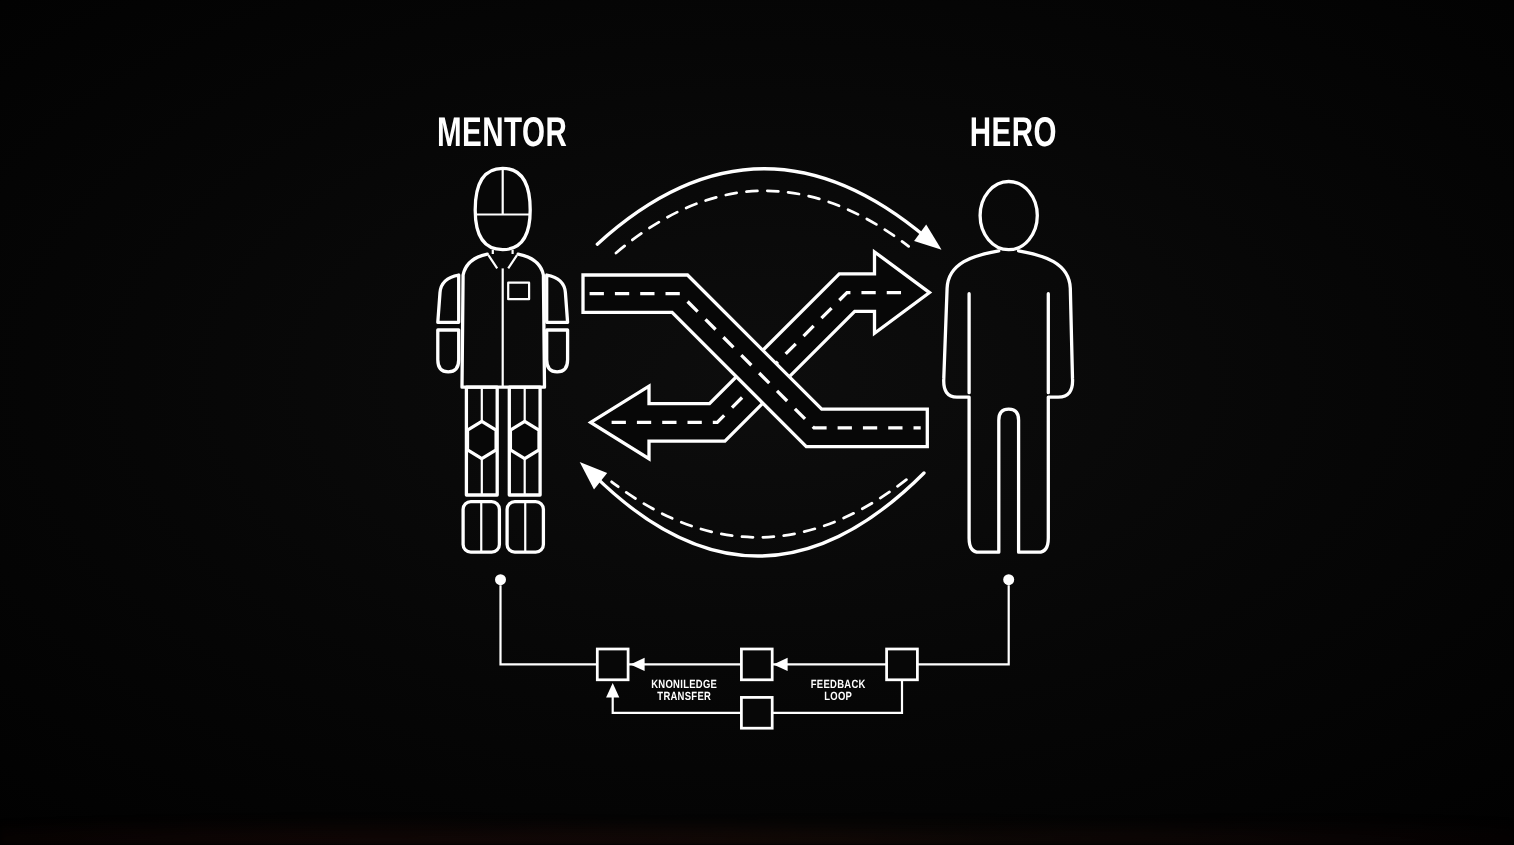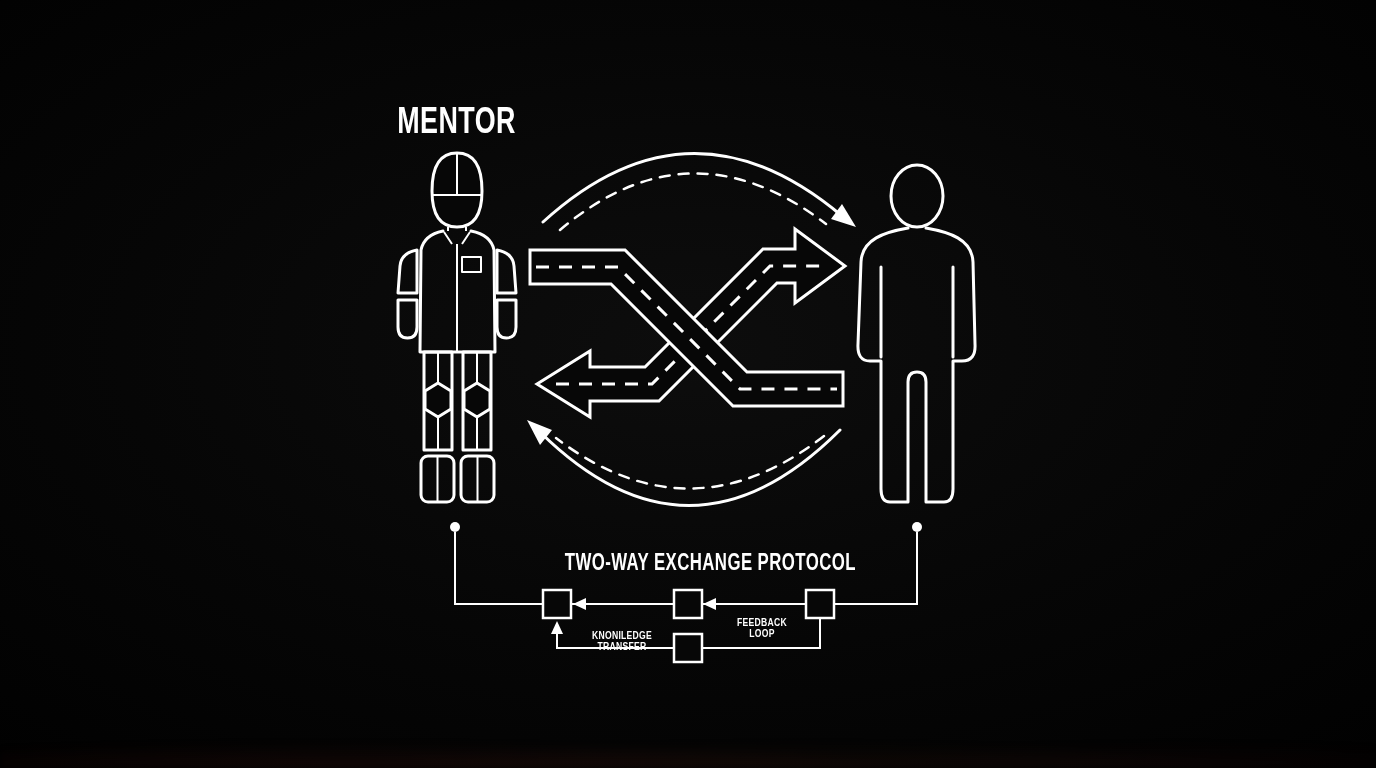--- a/index.html
+++ b/index.html
@@ -128,26 +128,26 @@
       <rect class="box" x="674" y="590" width="28" height="28"></rect>
       <rect class="box" x="806" y="590" width="28" height="28"></rect>
       <rect class="box" x="674" y="634" width="28" height="28"></rect>
     </g>
   </svg>
 
   <div class="lbl big" style="left:357px;top:103px;width:200px;">
     <span class="cond">MENTOR</span>
   </div>
 
-
-  <div class="lbl title" style="left:537px;top:551px;width:300px;">
-    <span class="cond">TWO-WAY EXCHANGE PROTOCOL</span>
+  <div class="lbl big" style="left:821px;top:103px;width:200px;">
+    <span class="cond">HERO</span>
   </div>
 
-  <div class="lbl sm" style="left:562px;top:630px;width:120px;">
+
+  <div class="lbl sm" style="left:562px;top:617px;width:120px;">
     <span class="cond">KNONILEDGE</span>
     <span class="cond">TRANSFER</span>
   </div>
 
   <div class="lbl sm" style="left:702px;top:617px;width:120px;">
     <span class="cond">FEEDBACK</span>
     <span class="cond">LOOP</span>
   </div>
 
   <div class="floor-noise"></div>

